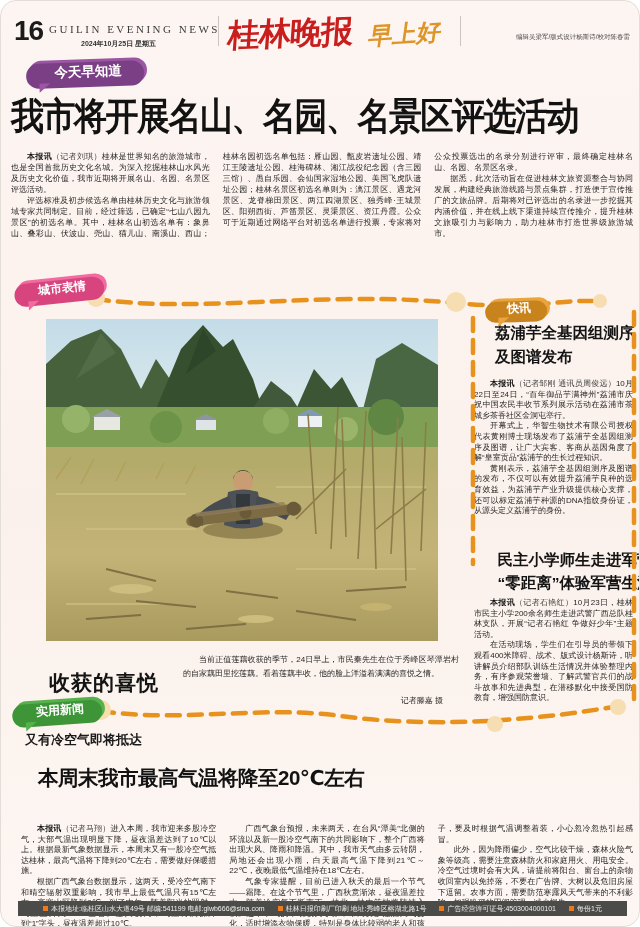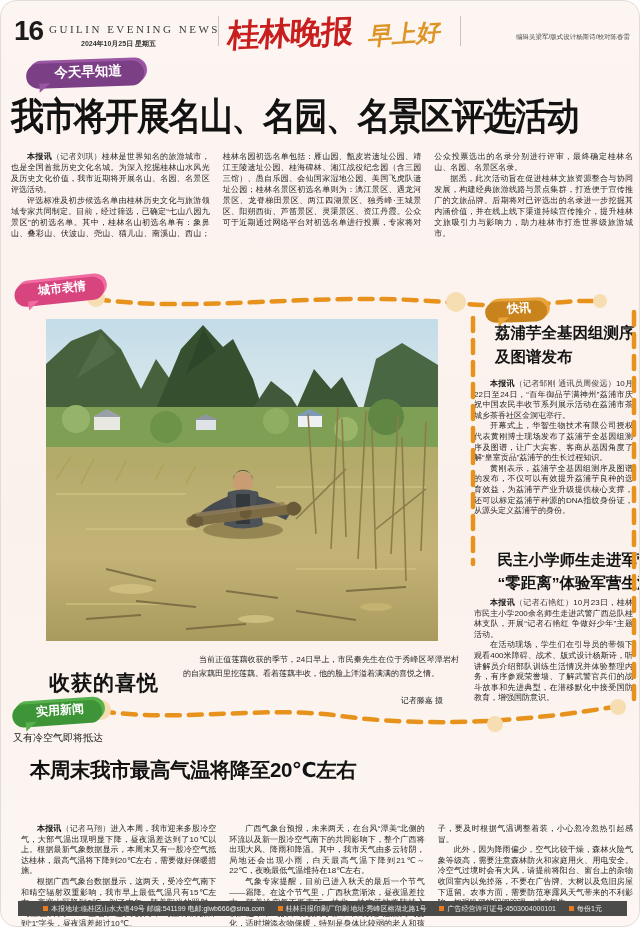--- a/index.html
+++ b/index.html
@@ -41,21 +41,21 @@
   .photo{left:45px;top:318px;width:392px;height:322px;}
   .cap-title{left:48px;top:668px;font-size:21px;font-weight:900;color:#141414;letter-spacing:1px;}
   .cap-wrap{left:182px;top:652px;width:276px;font-size:8px;line-height:14px;text-align:justify;}
   .cap-credit{text-align:right;padding-right:16px;margin-top:13px;font-size:8px;}
   
   .art-title{left:494px;width:160px;font-weight:900;color:#141414;font-size:15.5px;line-height:24px;}
   .t1{top:320px;} .t2{top:547px;line-height:23px;text-align:center;}
   .art-body{left:473px;width:159px;font-size:8px;line-height:10.6px;text-align:justify;overflow:hidden;}
   .b1{top:378px;height:162px;} .b2{top:597px;height:104px;}
   
-  .kicker{left:12px;top:730px;font-size:10px;font-weight:400;color:#1a1a1a;}
+  .kicker{left:24px;top:730px;font-size:13px;font-weight:700;color:#1a1a1a;}
   .wx-headline{left:21px;top:747px;font-size:20.5px;font-weight:900;color:#121212;letter-spacing:-0.5px;white-space:nowrap;}
   .wx-cols{left:20px;top:787px;width:612px;height:110px;column-count:3;column-gap:13px;
     font-size:8px;line-height:10.6px;text-align:justify;overflow:hidden;margin-top:36px;}
   
   .footer-bar{left:17px;top:900px;width:609px;height:15px;background:#4b4b49;display:flex;
     align-items:center;justify-content:center;gap:13px;color:#f1f1ef;font-size:7px;white-space:nowrap;}
   .bar-item{display:flex;align-items:center;}
   .sq{width:5px;height:5px;background:#e87b1e;display:inline-block;margin-right:3px;flex:none;}
   
   .deco{left:0;top:285px;width:640px;height:460px;z-index:1;pointer-events:none;}
@@ -226,21 +226,21 @@
   </div>
   <div class="abs art-body b2">
     <p class="np"><span class="lead">本报讯</span><span class="byl">（记者石艳红）</span><span>10月23日，桂林市民主小学200余名师生走进武警广西总队桂林支队，开展“记者石艳红  争做好少年”主题活动。</span></p>
     <p class="np">在活动现场，学生们在引导员的带领下观看400米障碍、战术、版式设计杨斯诗，听讲解员介绍部队训练生活情况并体验整理内务，有序参观荣誉墙、了解武警官兵们的战斗故事和先进典型，在潜移默化中接受国防教育，增强国防意识。</p>
   </div>
 
   <div class="abs badge badge-practical">
     <span>实用新闻</span>
   </div>
   <div class="abs kicker">又有冷空气即将抵达</div>
-  <h2 class="abs wx-headline" style="margin:8px">本周末我市最高气温将降至20℃左右</h2>
+  <h2 class="abs wx-headline" style="margin:16px">本周末我市最高气温将降至20℃左右</h2>
   <div class="abs wx-cols">
     <p class="np"><span class="lead">本报讯</span><span class="byl">（记者马翔）</span><span>进入本周，我市迎来多股冷空气，大部气温出现明显下降，昼夜温差达到了10℃以上。根据最新气象数据显示，本周末又有一股冷空气抵达桂林，最高气温将下降到20℃左右，需要做好保暖措施。</span></p>
     <p class="np">根据广西气象台数据显示，这两天，受冷空气南下和晴空辐射双重影响，我市早上最低气温只有15℃左右，高寒山区降到8℃。到了中午，随着阳光的照射，气温上升到25℃左右。进入夜间，气温再次骤降到“1”字头，昼夜温差超过10℃。</p>
     <p class="np">广西气象台预报，未来两天，在台风“潭美”北侧的环流以及新一股冷空气南下的共同影响下，整个广西将出现大风、降雨和降温。其中，我市天气由多云转阴，局地还会出现小雨，白天最高气温下降到21℃～22℃，夜晚最低气温维持在18℃左右。</p>
     <p class="np">气象专家提醒，目前已进入秋天的最后一个节气——霜降。在这个节气里，广西秋意渐浓，昼夜温差拉大，随着冷空气不断南下，桂北、桂中等地将陆续入秋。这个节气的早晚较为寒凉，市民要多注意天气变化，适时增添衣物保暖，特别是身体比较弱的老人和孩子，要及时根据气温调整着装，小心忽冷忽热引起感冒。</p>
     <p class="np">此外，因为降雨偏少，空气比较干燥，森林火险气象等级高，需要注意森林防火和家庭用火、用电安全。冷空气过境时会有大风，请提前将阳台、窗台上的杂物收回室内以免掉落，不要在广告牌、大树以及危旧房屋下逗留。农事方面，需要防范寒露风天气带来的不利影响，加强晚稻的田间管理，减少损失。</p>
   </div>
 
   <div class="abs footer-bar">
     <span class="bar-item">

